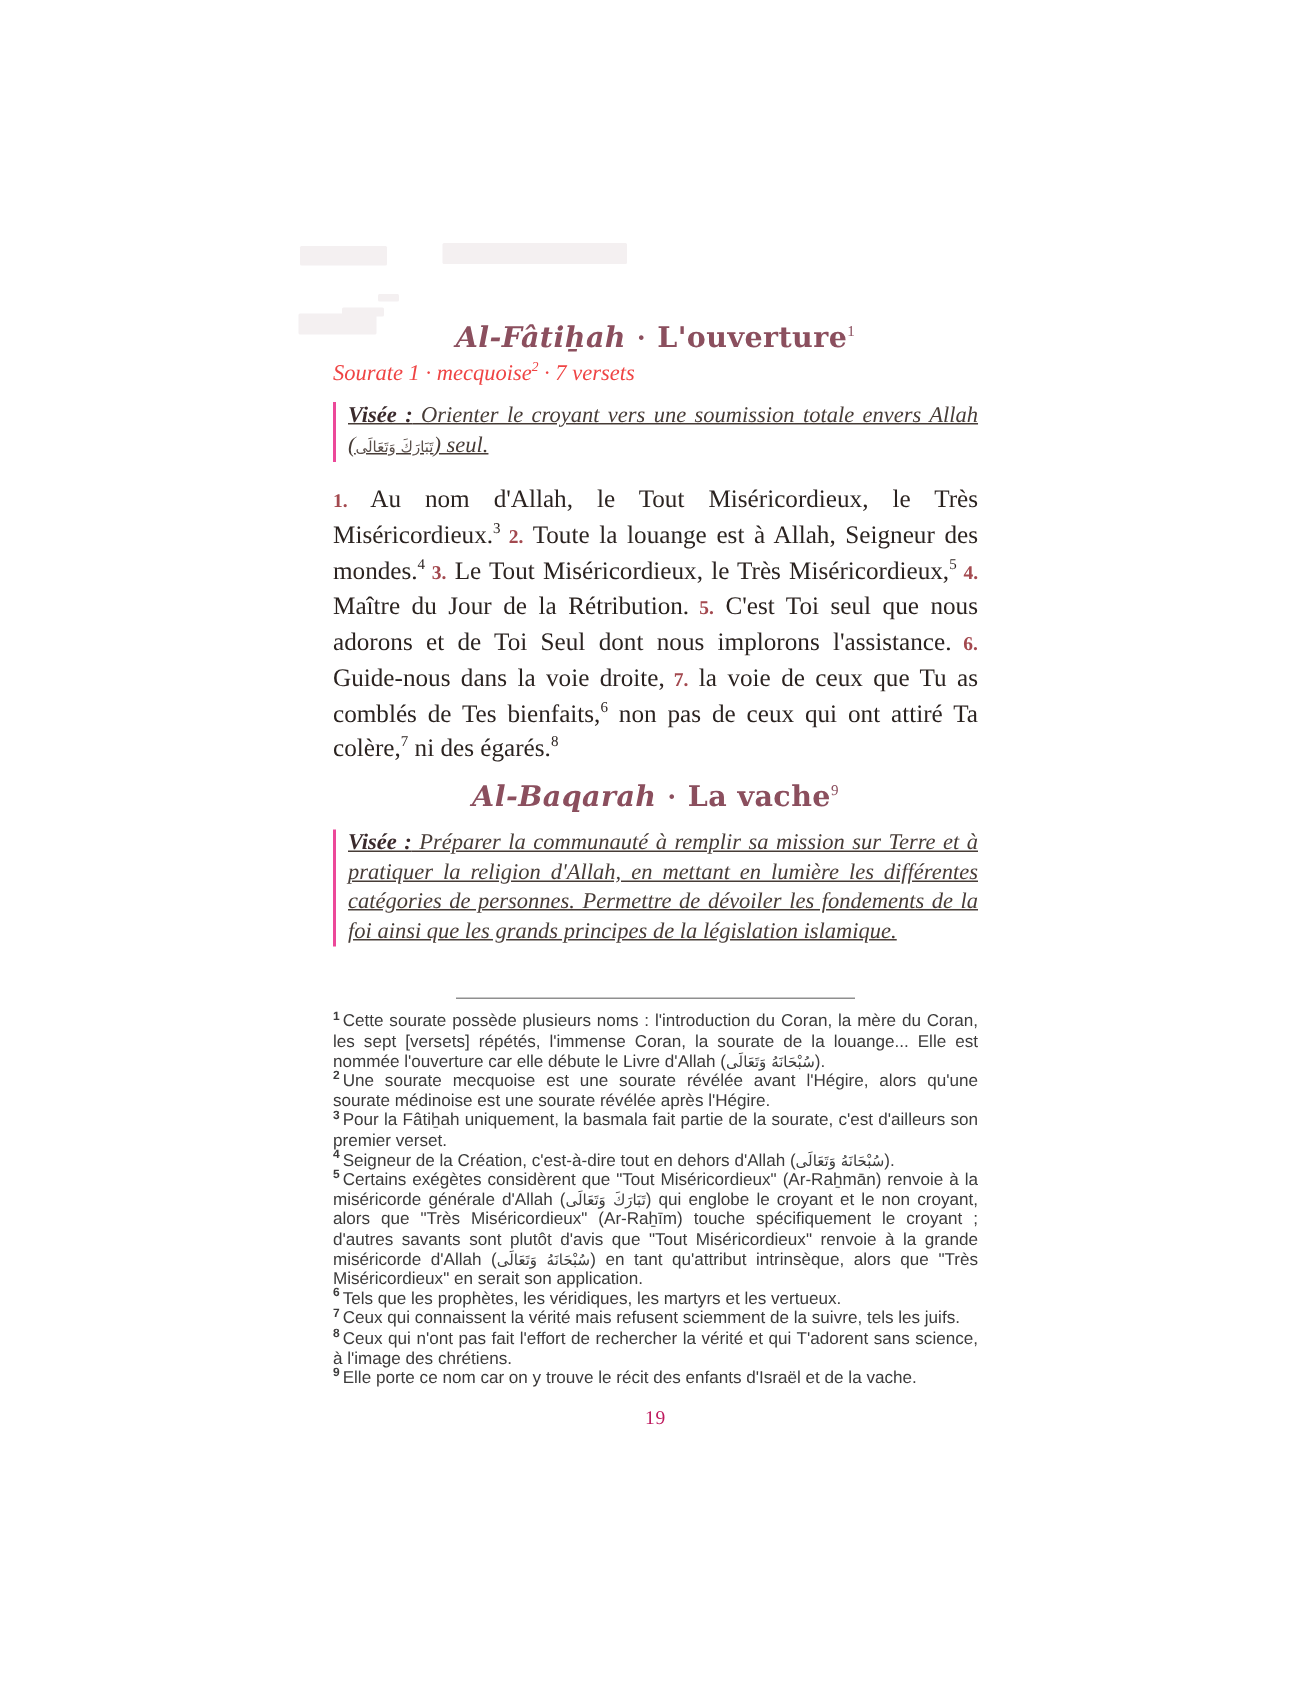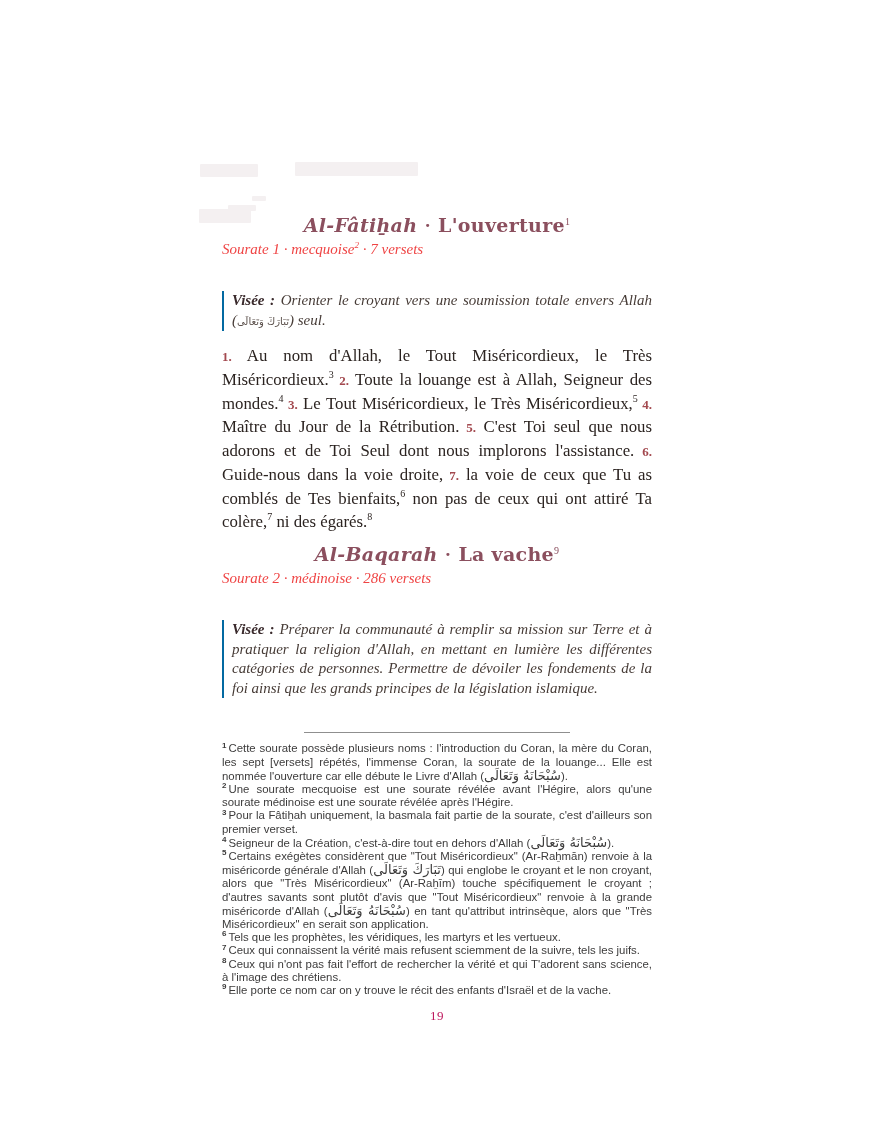--- a/index.html
+++ b/index.html
@@ -38,28 +38,29 @@
     font-style:italic;
     font-size:15px;
     line-height:18px;
     margin-top:3px;
     font-family:"Liberation Serif", serif;
   }
   .sura-subtitle sup{font-size:9px;line-height:0;}
 
   
   .visee{
-    margin-top:33px;
-    border-left:2px solid #0369a1;
+    margin-top:10px;
+    border-left:2px solid #ec4899;
     padding-left:8px;
     font-style:italic;
     font-size:15px;
     line-height:19.5px;
     color:#473c37;
     text-align:justify;
+    text-decoration:underline;
   }
   .visee .visee-label{font-weight:700;color:#3a2a2c;}
   .visee .arabic{font-style:normal;font-size:10px;font-family:"DejaVu Sans", sans-serif;color:#5a4f4a;}
 
   
   .verses{
     margin-top:14px;
     font-size:16.8px;
     line-height:22.8px;
     text-align:justify;
@@ -86,21 +87,21 @@
     margin-top:9px;
     font-family:"Liberation Sans", sans-serif;
     font-size:11.4px;
     line-height:13.2px;
     color:#3c3b3b;
     text-align:justify;
   }
   .footnote{margin:0;}
   .fn-marker{font-size:8px;line-height:0;margin-right:2px;font-weight:700;}
   .footnotes .it{}
-  .footnotes .arabic{font-size:13px;font-family:"DejaVu Sans", sans-serif;}
+  .footnotes .arabic{font-size:10px;font-family:"DejaVu Sans", sans-serif;}
 
   .page-number{
     text-align:center;
     margin-top:11px;
     font-size:13px;
     color:#be185d;
     font-family:"Liberation Serif", serif;
     letter-spacing:.5px;
   }
 </style>
@@ -124,23 +125,20 @@
 
   <div class="visee">
     <span class="visee-label">Visée :</span><span><span class="txt"> Orienter le croyant vers une soumission totale envers Allah (</span><span class="arabic">تَبَارَكَ وَتَعَالَى</span><span class="txt">) seul.</span></span>
   </div>
 
   <div class="verses"><span class="verse-num">1.</span><span class="txt"> Au nom d'Allah, le Tout Miséricordieux, le Très Miséricordieux.</span><sup class="fn-ref">3</sup><span class="verse-num"> 2.</span><span class="txt"> Toute la louange est à Allah, Seigneur des mondes.</span><sup class="fn-ref">4</sup><span class="verse-num"> 3.</span><span class="txt"> Le Tout Miséricordieux, le Très Miséricordieux,</span><sup class="fn-ref">5</sup><span class="verse-num"> 4.</span><span class="txt"> Maître du Jour de la Rétribution.</span><span class="verse-num"> 5.</span><span class="txt"> C'est Toi seul que nous adorons et de Toi Seul dont nous implorons l'assistance.</span><span class="verse-num"> 6.</span><span class="txt"> Guide-nous dans la voie droite,</span><span class="verse-num"> 7.</span><span class="txt"> la voie de ceux que Tu as comblés de Tes bienfaits,</span><sup class="fn-ref">6</sup><span class="txt"> non pas de ceux qui ont attiré Ta colère,</span><sup class="fn-ref">7</sup><span class="txt"> ni des égarés.</span><sup class="fn-ref">8</sup></div>
 
   <div class="sura-title second-heading">
     <span class="translit">Al-Baqarah</span><span class="sep"> · </span><span class="fr">La vache</span><sup>9</sup>
   </div>
-  <div class="sura-subtitle">
-    <span>Sourate 2 · médinoise · 286 versets</span><sup></sup><span></span>
-  </div>
 
   <div class="visee">
     <span class="visee-label">Visée :</span><span><span class="txt"> Préparer la communauté à remplir sa mission sur Terre et à pratiquer la religion d'Allah, en mettant en lumière les différentes catégories de personnes. Permettre de dévoiler les fondements de la foi ainsi que les grands principes de la législation islamique.</span></span>
   </div>
 
   <hr class="fn-separator">
 
   <div class="footnotes">
       <div class="footnote"><sup class="fn-marker">1</sup><span class="txt">Cette sourate possède plusieurs noms : l'introduction du Coran, la mère du Coran, les sept [versets] répétés, l'immense Coran, la sourate de la louange... Elle est nommée l'ouverture car elle débute le Livre d'Allah (</span><span class="arabic">سُبْحَانَهُ وَتَعَالَى</span><span class="txt">).</span></div>
       <div class="footnote"><sup class="fn-marker">2</sup><span class="txt">Une sourate mecquoise est une sourate révélée avant l'Hégire, alors qu'une sourate médinoise est une sourate révélée après l'Hégire.</span></div>

